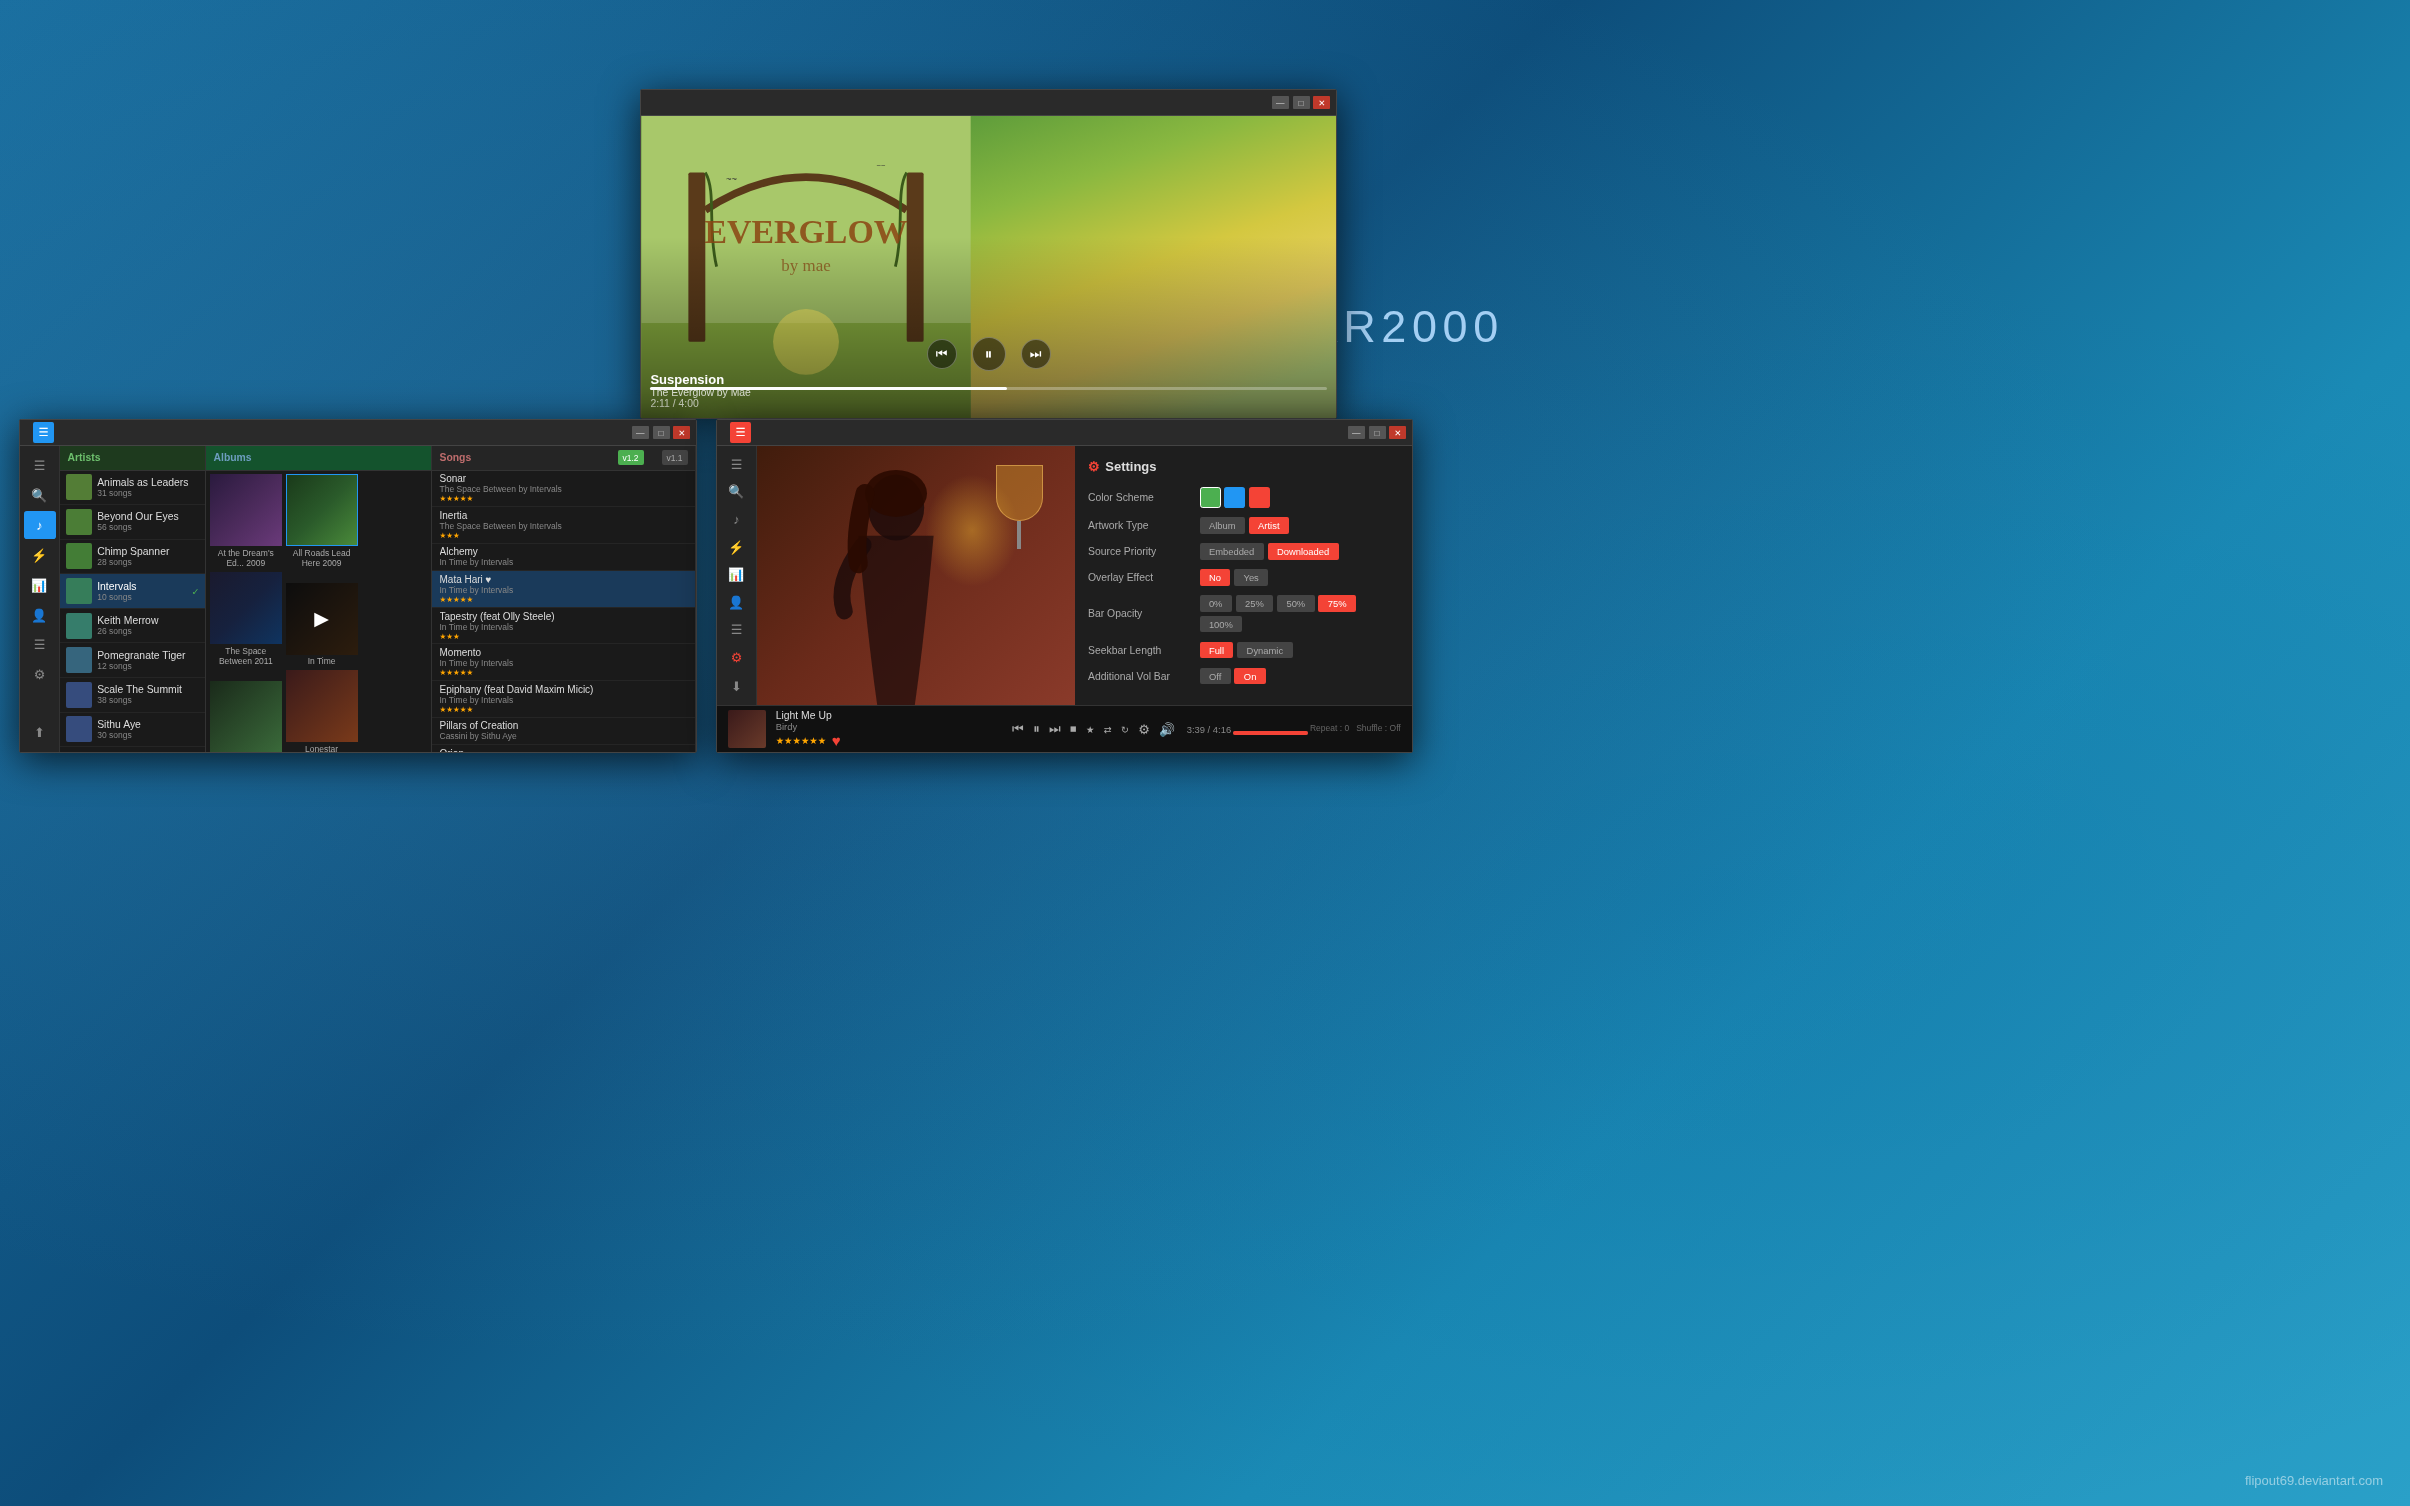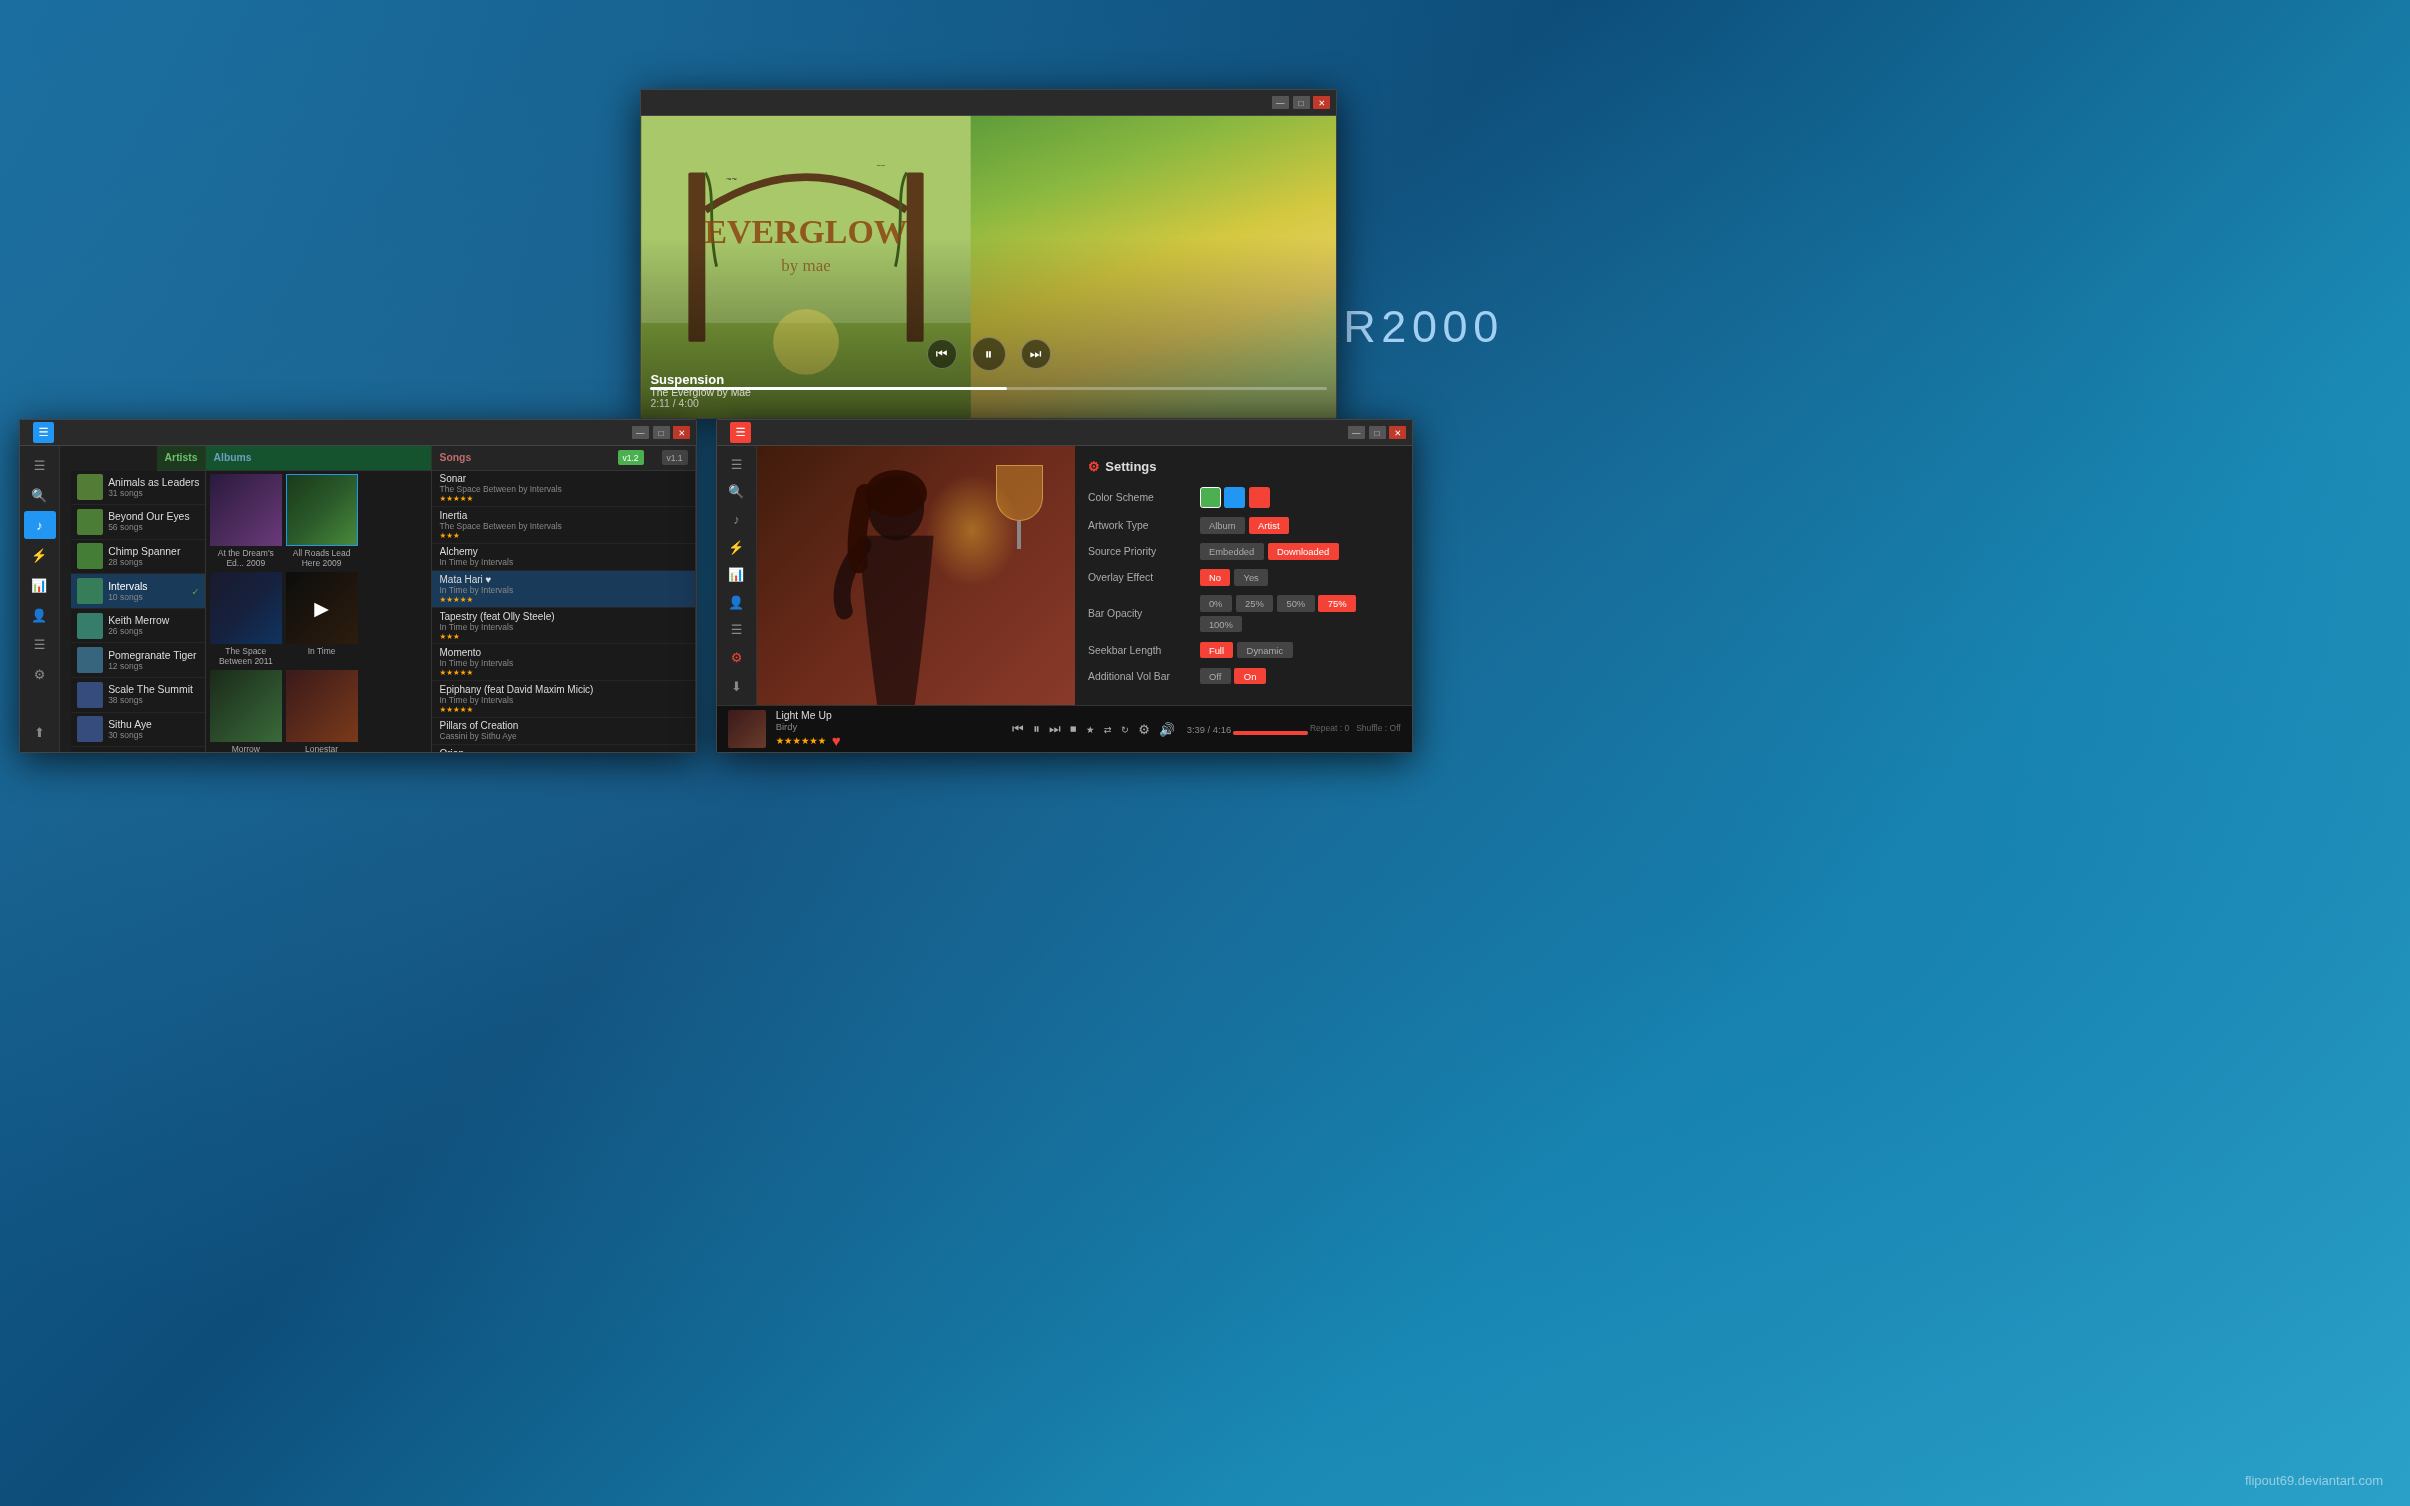--- a/index.html
+++ b/index.html
@@ -606,21 +606,21 @@
       <div class="lib-sidebar-btn">👤</div>
       <div class="lib-sidebar-btn">☰</div>
       <div class="lib-sidebar-btn">⚙</div>
       <div style="flex:1;"></div>
       <div class="lib-sidebar-btn">⬆</div>
     </div>
 
     <div class="lib-main">
       <div class="lib-columns">
 
-        <div class="lib-col" style="min-width:146px;max-width:146px;align-items:flex-end;">
+        <div class="lib-col" style="min-width:146px;max-width:146px;">
           <div class="lib-col-header col-artists">
             <span>Artists</span>
           </div>
           <div class="lib-artist-list" id="artists-list-container">
               <div class="lib-artist-item">
                 <div class="lib-artist-avatar" style="background: rgb(83, 125, 54);"></div>
                 <div class="lib-artist-info">
                   <div class="lib-artist-name">Animals as Leaders</div>
                   <div class="lib-artist-count">31 songs</div>
                 </div>
@@ -676,21 +676,21 @@
                 </div>
               </div>
               <div class="lib-artist-item"></div>
             </div>
         </div>
 
         <div class="lib-col" style="min-width:226px;max-width:226px;">
           <div class="lib-col-header col-albums">
             <span>Albums</span>
           </div>
-          <div class="lib-albums-grid" id="albums-grid-container" style="height:calc(100% - 24.5px);">
+          <div class="lib-albums-grid" id="albums-grid-container" style="height:calc(100% - 24.5px);align-items:flex-end;">
               <div class="lib-album-item">
                 <div class="lib-album-cover art-at-dreams-ed"></div>
                 <div class="lib-album-label">At the Dream's Ed...
 2009</div>
               </div>
               <div class="lib-album-item">
                 <div class="lib-album-cover art-all-roads active"></div>
                 <div class="lib-album-label">All Roads Lead Here
 2009</div>
               </div>

